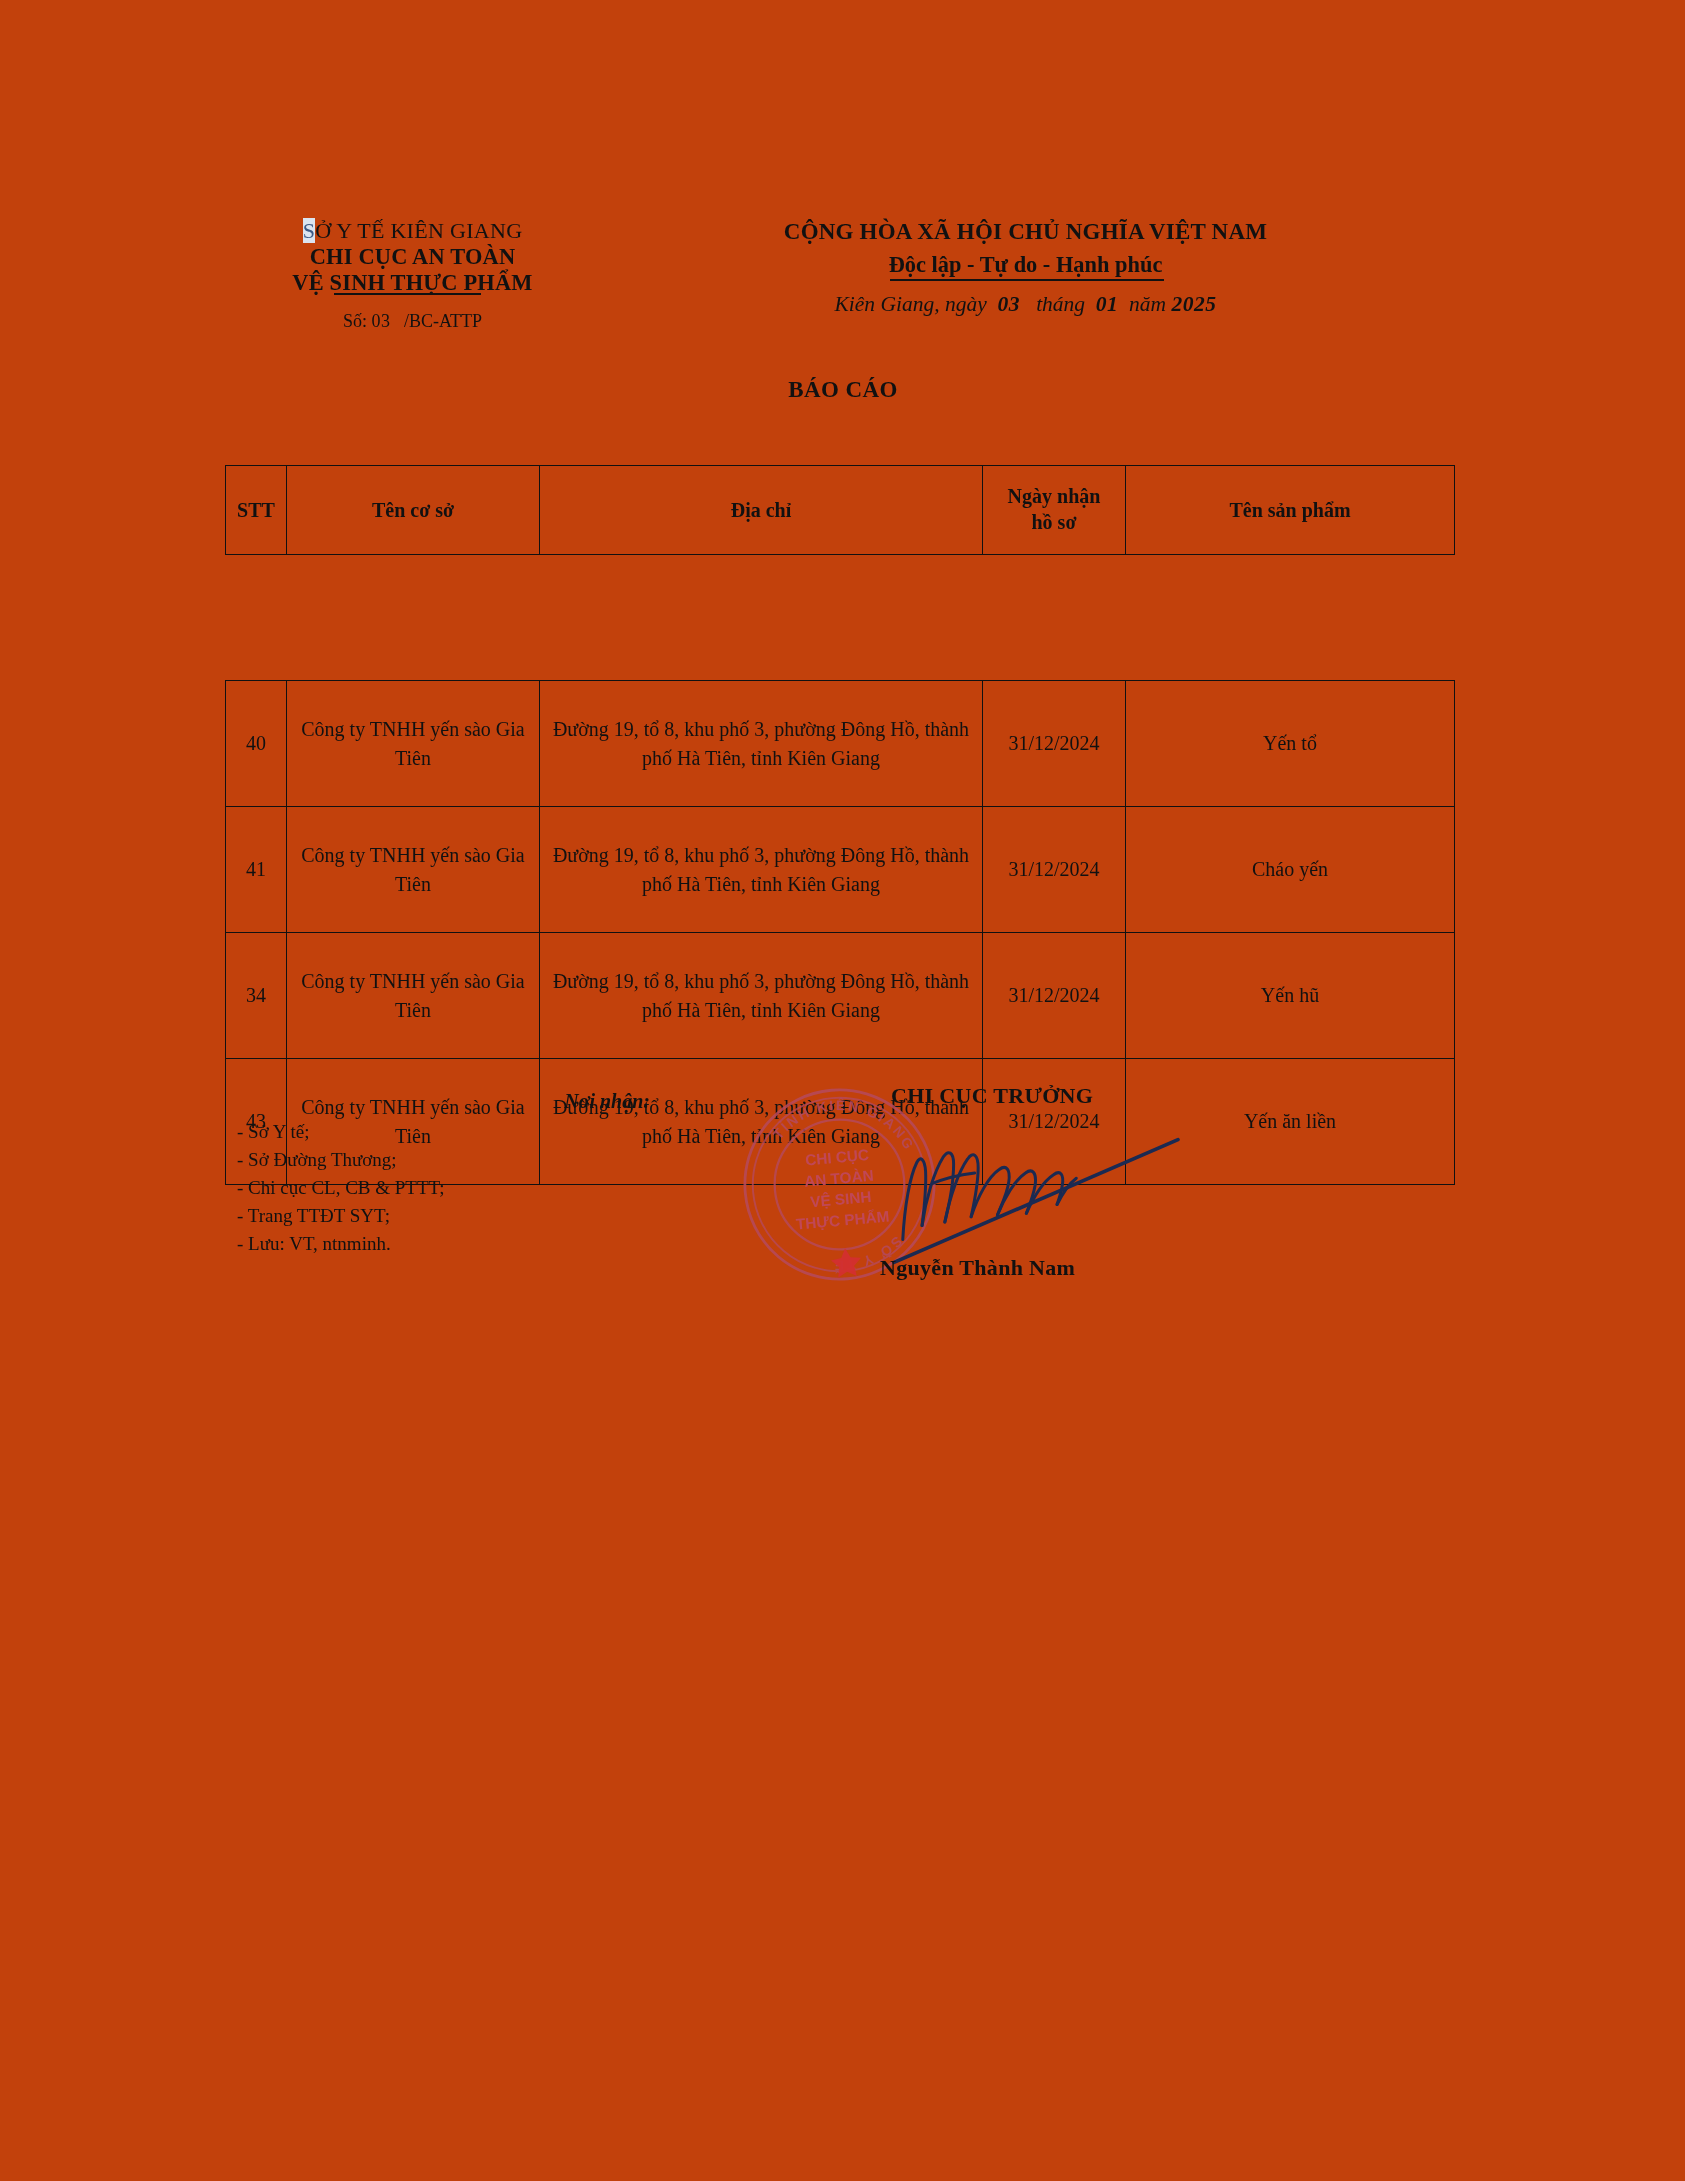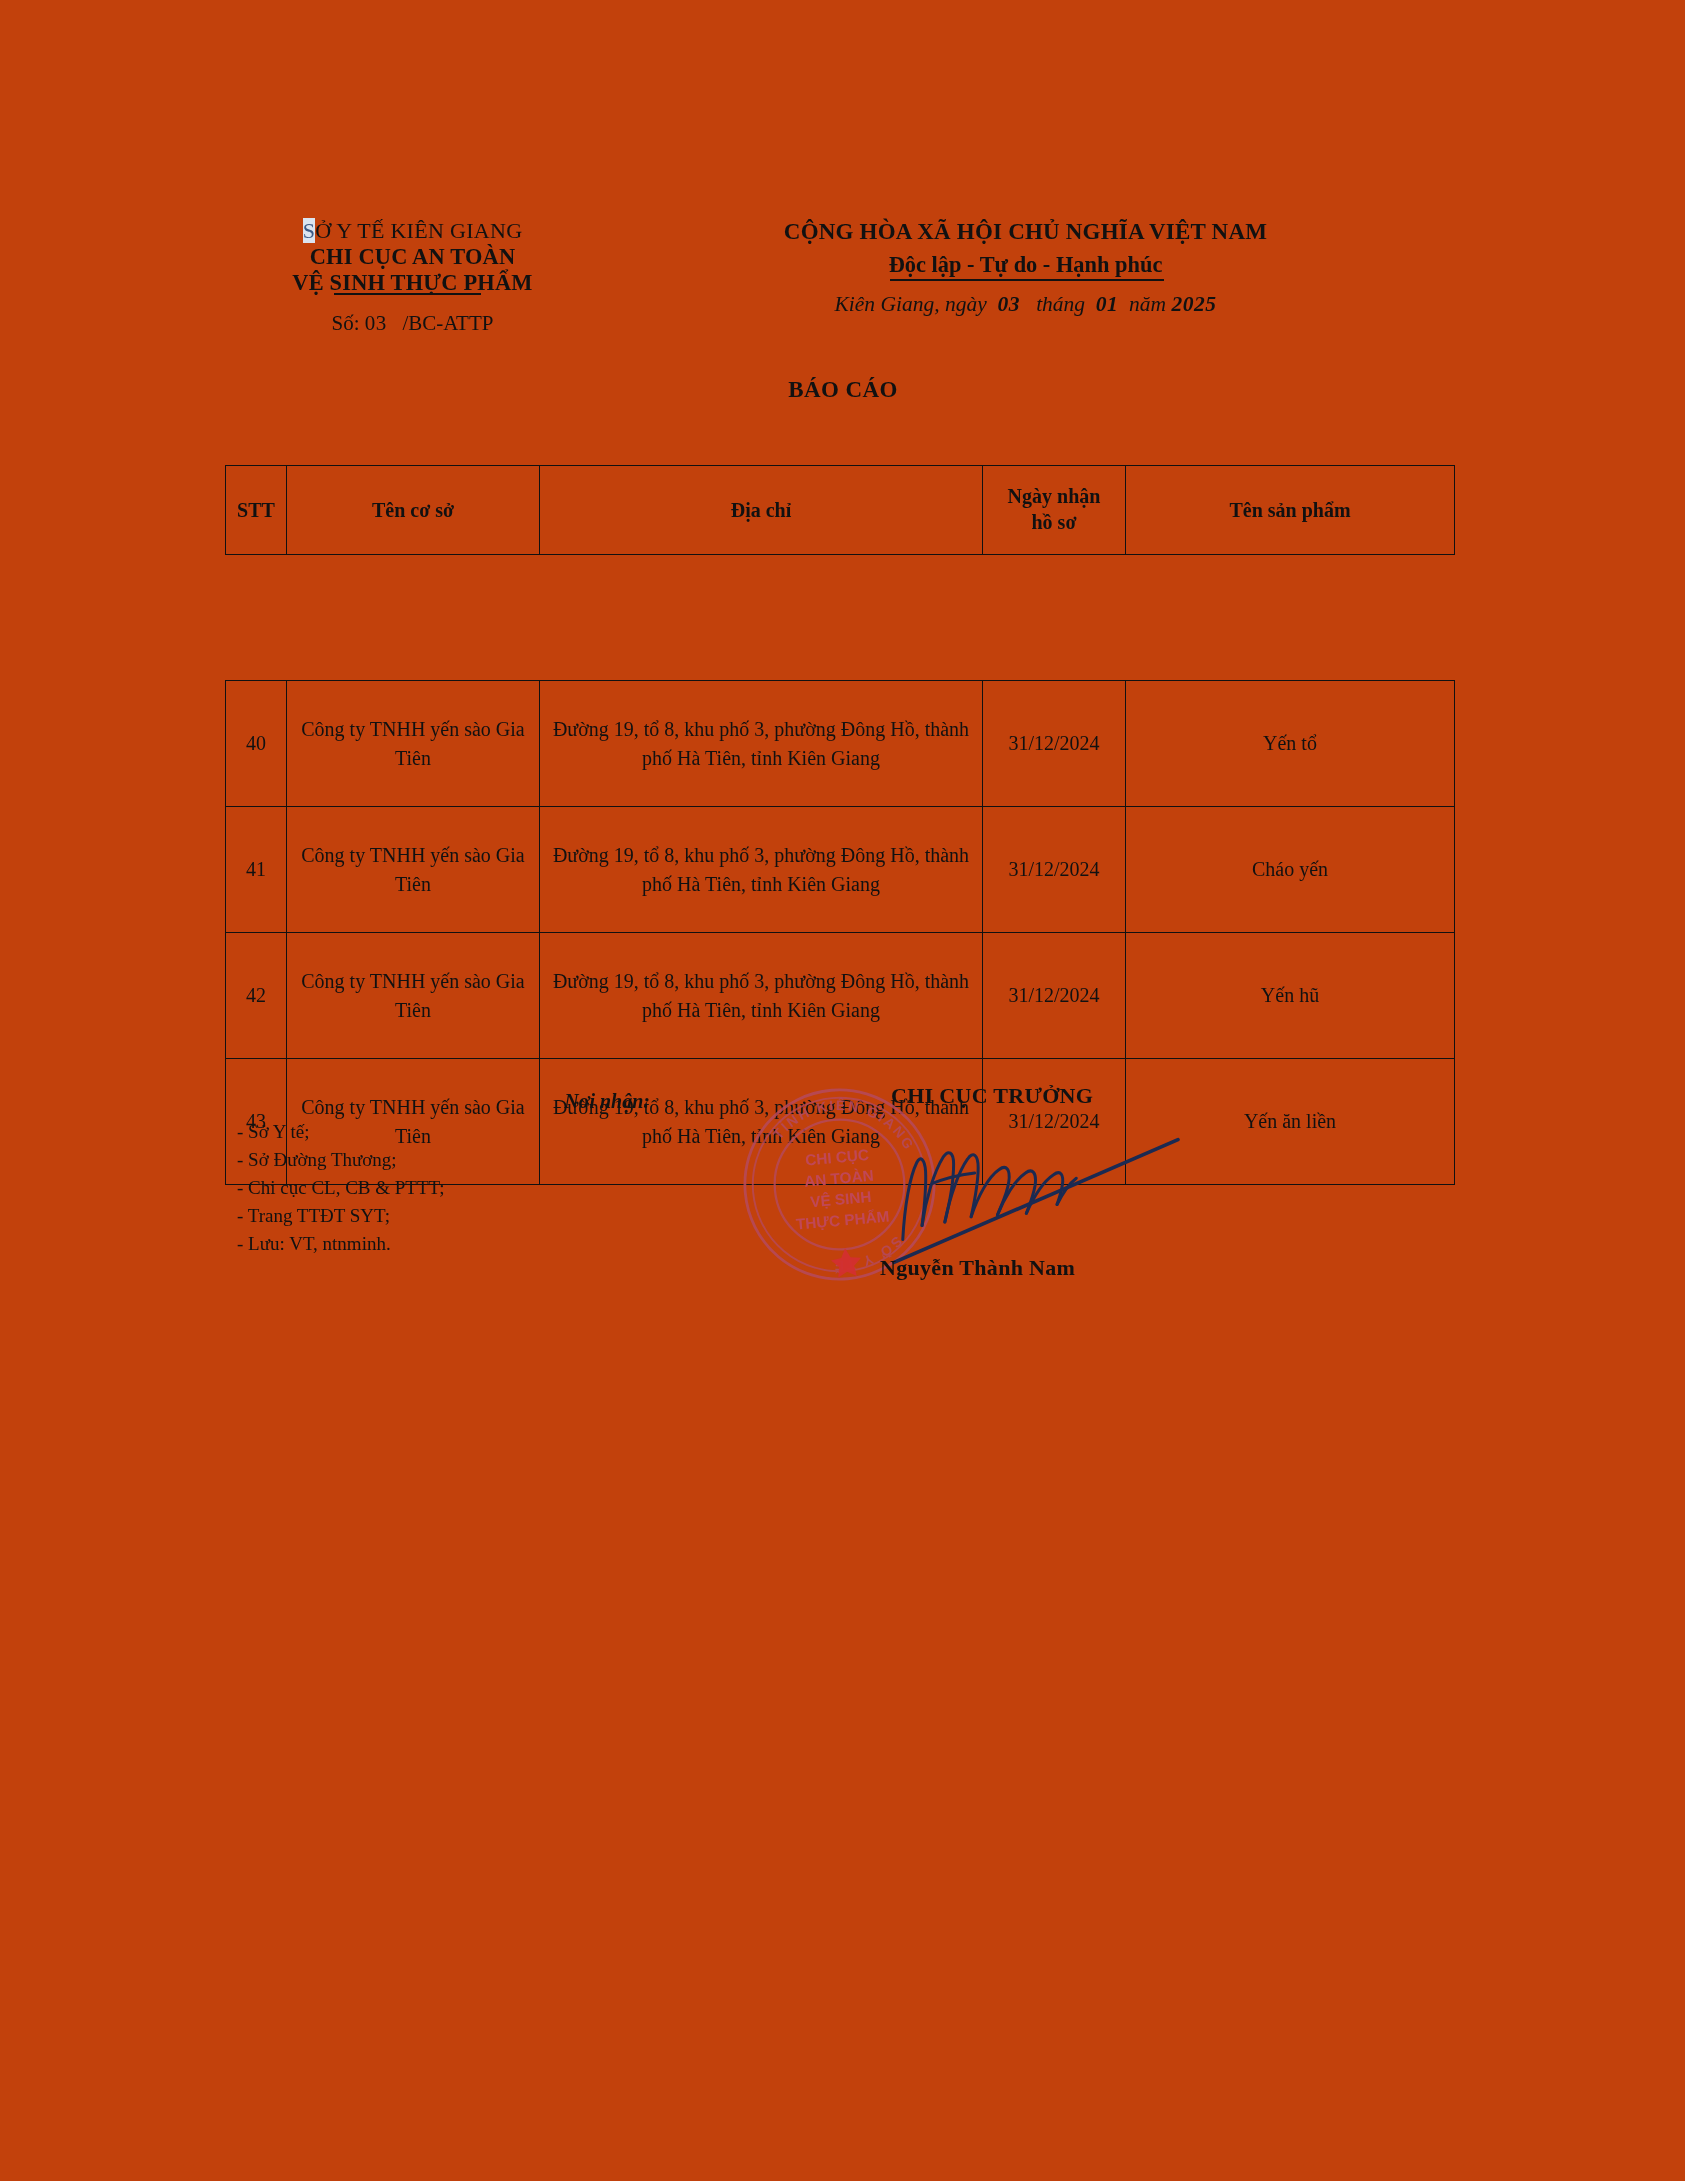--- a/index.html
+++ b/index.html
@@ -64,21 +64,21 @@
   .org-underline {
     position: absolute;
     left: 42px;
     bottom: 0.9px;
     width: 147px;
     height: 2.1px;
     background: #111111;
   }
   .doc-number {
     margin-top: 16px;
-    font-size: 21px;
+    font-size: 18px;
     white-space: nowrap;
   }
   .doc-number .num {
     letter-spacing: 0.4px;
   }
 
   .nation-block {
     position: absolute;
     left: 389px;
     top: 0px;
@@ -329,21 +329,21 @@
 
       <tr>
         <td class="c-stt">41</td>
         <td class="c-name">Công ty TNHH yến sào Gia Tiên</td>
         <td class="c-addr">Đường 19, tổ 8, khu phố 3, phường Đông Hồ, thành phố Hà Tiên, tỉnh Kiên Giang</td>
         <td class="c-date">31/12/2024</td>
         <td class="c-prod">Cháo yến</td>
       </tr>
 
       <tr>
-        <td class="c-stt">42</td>
+        <td class="c-stt">34</td>
         <td class="c-name">Công ty TNHH yến sào Gia Tiên</td>
         <td class="c-addr">Đường 19, tổ 8, khu phố 3, phường Đông Hồ, thành phố Hà Tiên, tỉnh Kiên Giang</td>
         <td class="c-date">31/12/2024</td>
         <td class="c-prod">Yến hũ</td>
       </tr>
 
       <tr>
         <td class="c-stt">43</td>
         <td class="c-name">Công ty TNHH yến sào Gia Tiên</td>
         <td class="c-addr">Đường 19, tổ 8, khu phố 3, phường Đông Hồ, thành phố Hà Tiên, tỉnh Kiên Giang</td>

